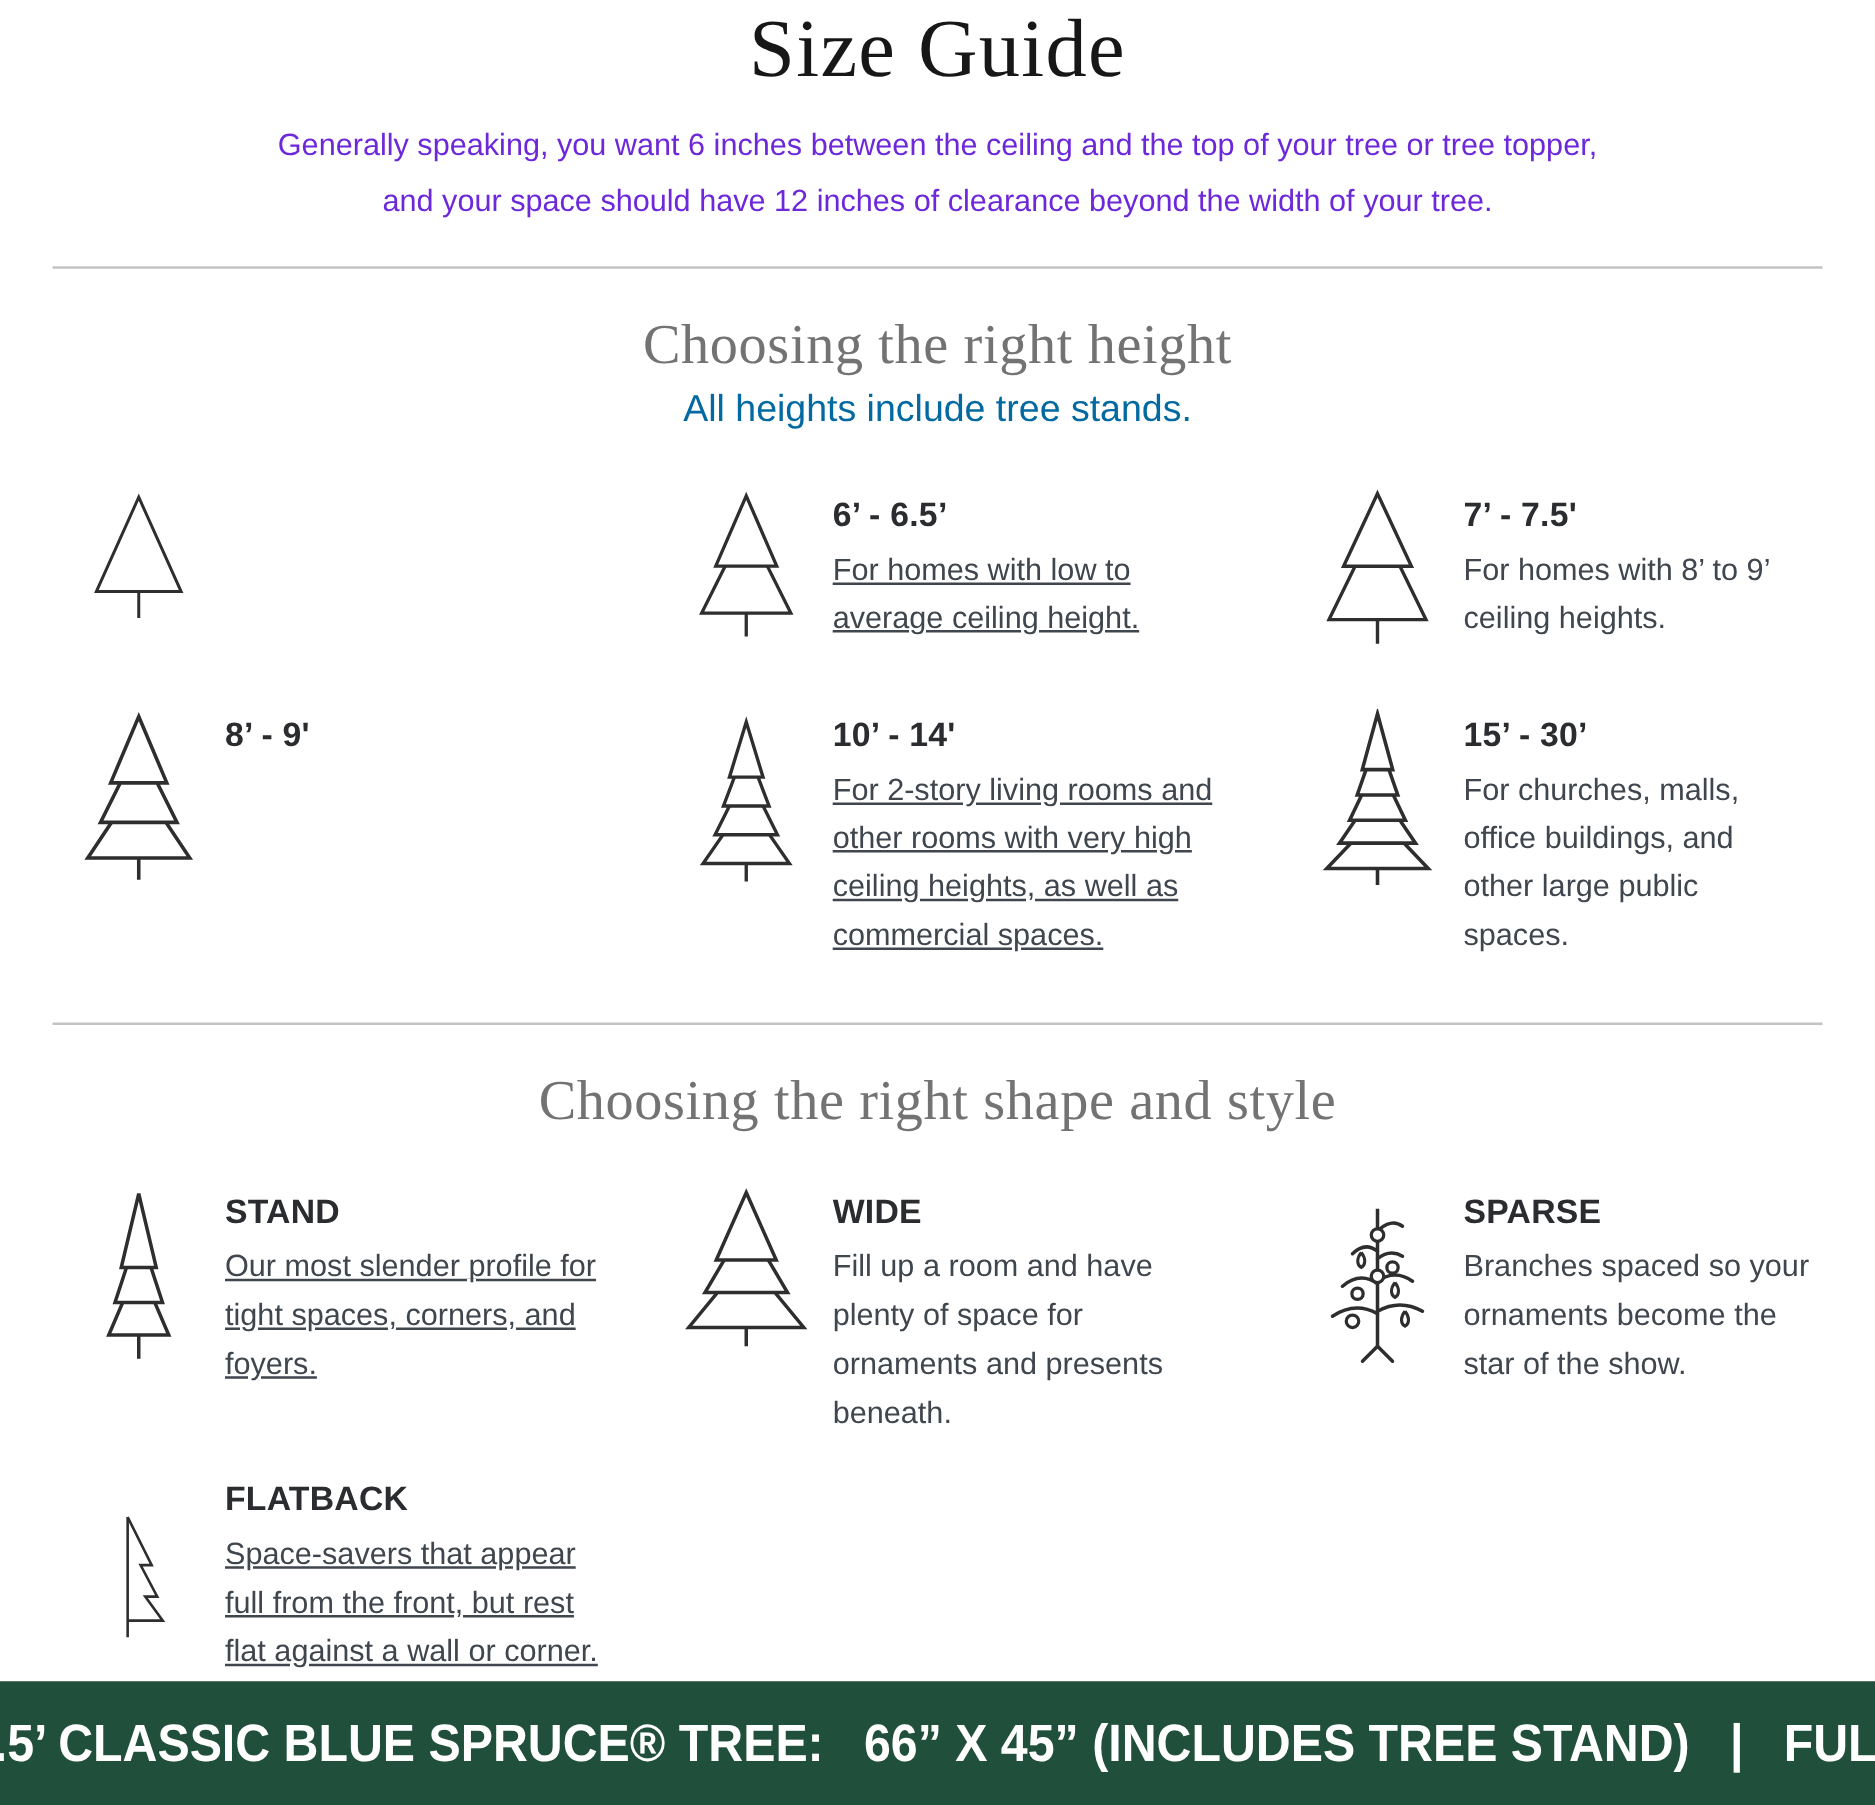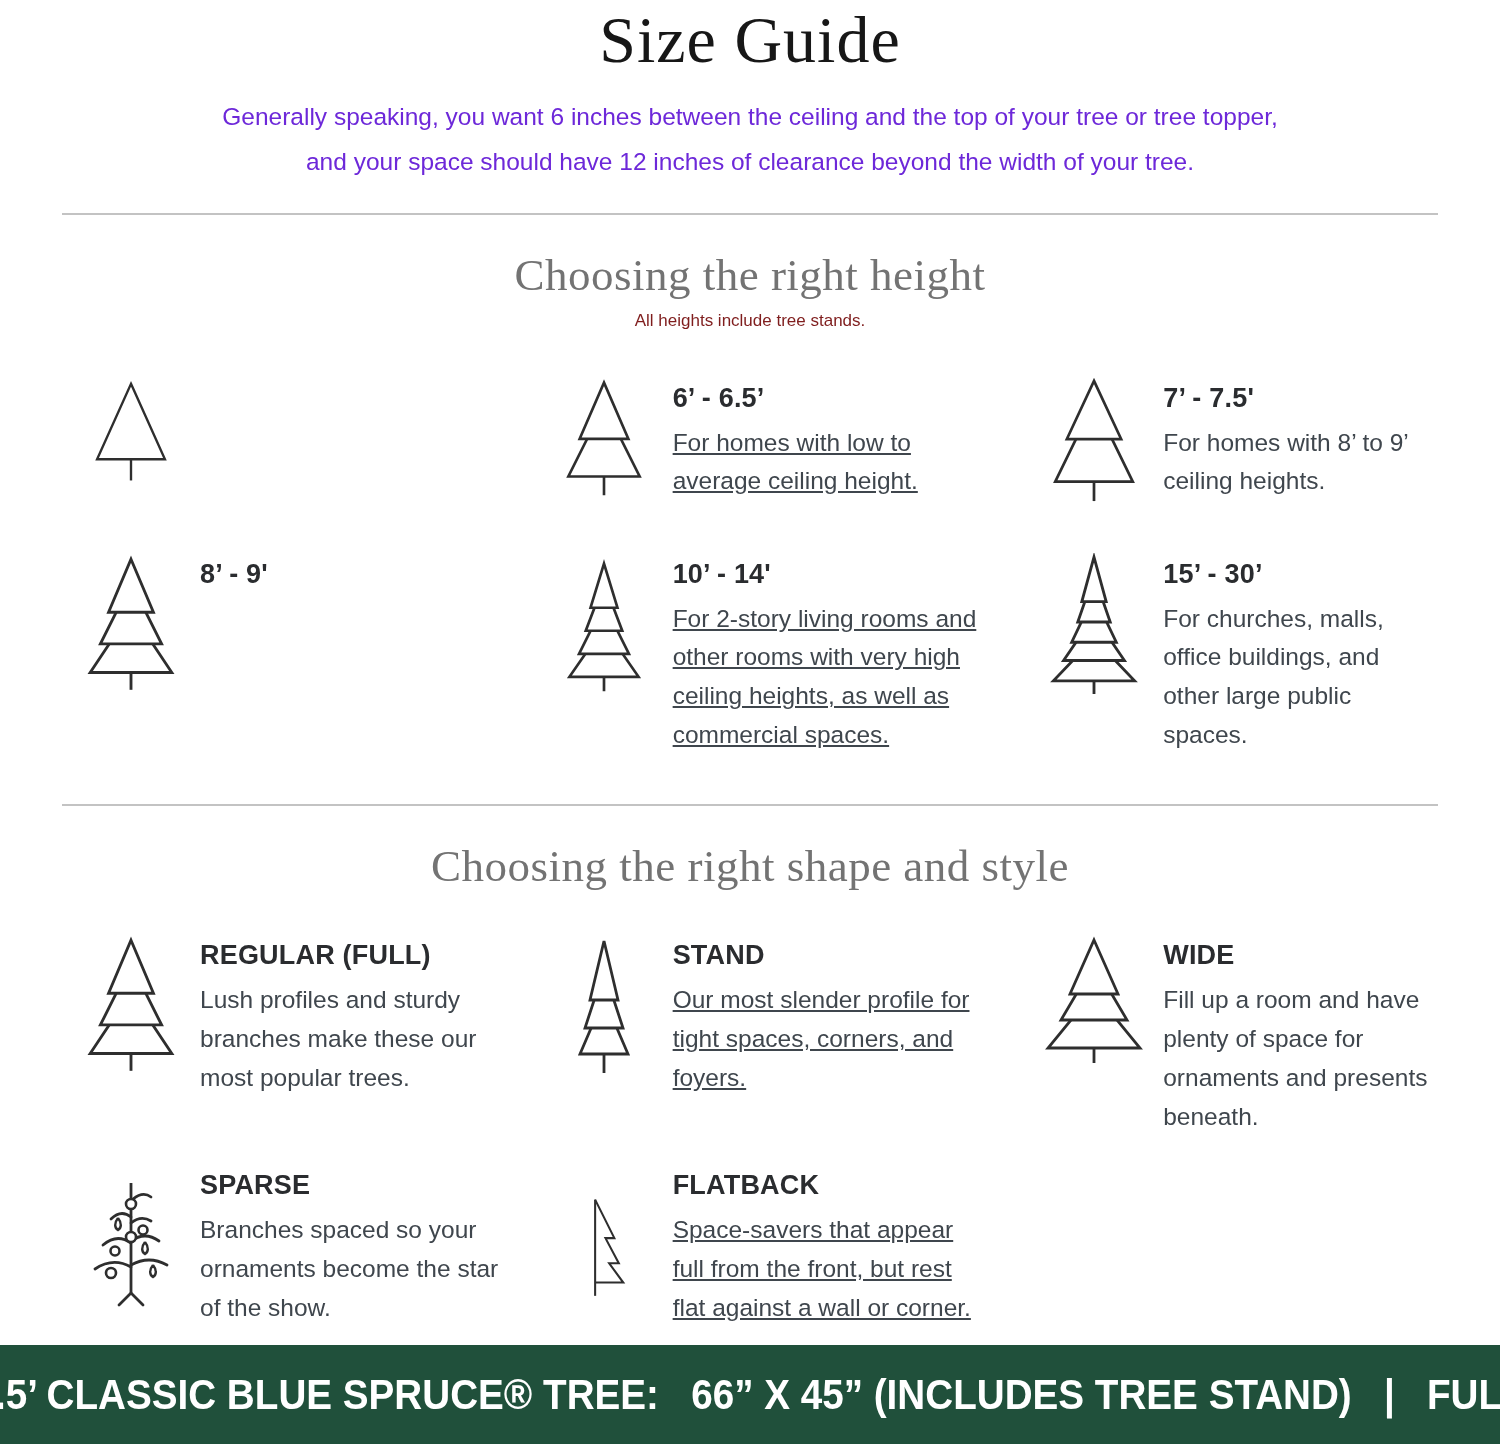--- a/index.html
+++ b/index.html
@@ -3,21 +3,21 @@
 <meta charset="utf-8">
 <style>
   * { margin: 0; padding: 0; box-sizing: border-box; }
   html, body { background: #ffffff; }
   body {
     width: 1500px; height: 1444px;
     position: relative; overflow: hidden;
     font-family: "Liberation Sans", sans-serif;
     color: #3c4249;
   }
-  .page { padding: 0 62px; }
+  .page { padding: 0 42px; }
 
   .page-title {
     text-align: center; padding-top: 2px;
     font-family: "Liberation Serif", serif;
     font-size: 66px; font-weight: 400; color: #171717;
     letter-spacing: 1px;
   }
   .intro {
     margin: 16px auto 0; max-width: 1100px;
     text-align: center; font-size: 24.5px; line-height: 1.85;
@@ -28,21 +28,21 @@
     margin-top: 28px;
   }
 
   .section-heading {
     text-align: center;
     font-family: "Liberation Serif", serif;
     font-size: 45px; font-weight: 400; color: #737373;
     margin-top: 34px; letter-spacing: 0.5px;
   }
   .section-subheading {
-    text-align: center; font-size: 17px; color: #7f1d1d;
+    text-align: center; font-size: 30px; color: #0369a1;
     margin-top: 10px;
   }
 
   .grid {
     display: grid;
     grid-template-columns: 1fr 1.04fr 0.92fr;
     column-gap: 24px; row-gap: 48px;
     margin-top: 44px;
   }
   .grid.shape-grid { margin-top: 40px; row-gap: 26px; }
@@ -176,34 +176,20 @@
     </div>
 
   </div>
 
   <hr class="divider" style="margin-top: 50px;">
 
   <h2 class="section-heading">Choosing the right shape and style</h2>
 
   <div class="grid shape-grid">
 
-    <div class="guide-item col1">
-      <span class="icon-box">
-          <svg viewBox="0 0 100 135" width="102" height="140">
-            <polygon points="50,56 90,116 10,116" fill="#ffffff" stroke="#2e2e2e" stroke-width="2.8" stroke-linejoin="miter"></polygon>
-            <polygon points="50,28 80,88 20,88" fill="#ffffff" stroke="#2e2e2e" stroke-width="2.8" stroke-linejoin="miter"></polygon>
-            <polygon points="50,5 72,57 28,57" fill="#ffffff" stroke="#2e2e2e" stroke-width="2.8" stroke-linejoin="miter"></polygon>
-            <line x1="50" y1="116" x2="50" y2="133" stroke="#2e2e2e" stroke-width="2.8"></line>
-          </svg>
-        </span>
-      <div class="item-text">
-        <div class="item-label">REGULAR (FULL)</div>
-        <div class="item-desc">Lush profiles and sturdy branches make these our most popular trees.</div>
-      </div>
-    </div>
 
     <div class="guide-item col2">
       <span class="icon-box">
           <svg viewBox="0 0 100 140" width="100" height="144">
             <polygon points="50,62 74,118 26,118" fill="#ffffff" stroke="#2e2e2e" stroke-width="2.8" stroke-linejoin="miter"></polygon>
             <polygon points="50,34 69,92 31,92" fill="#ffffff" stroke="#2e2e2e" stroke-width="2.8" stroke-linejoin="miter"></polygon>
             <polygon points="50,5 64,64 36,64" fill="#ffffff" stroke="#2e2e2e" stroke-width="2.8" stroke-linejoin="miter"></polygon>
             <line x1="50" y1="118" x2="50" y2="137" stroke="#2e2e2e" stroke-width="2.8"></line>
           </svg>
         </span>

